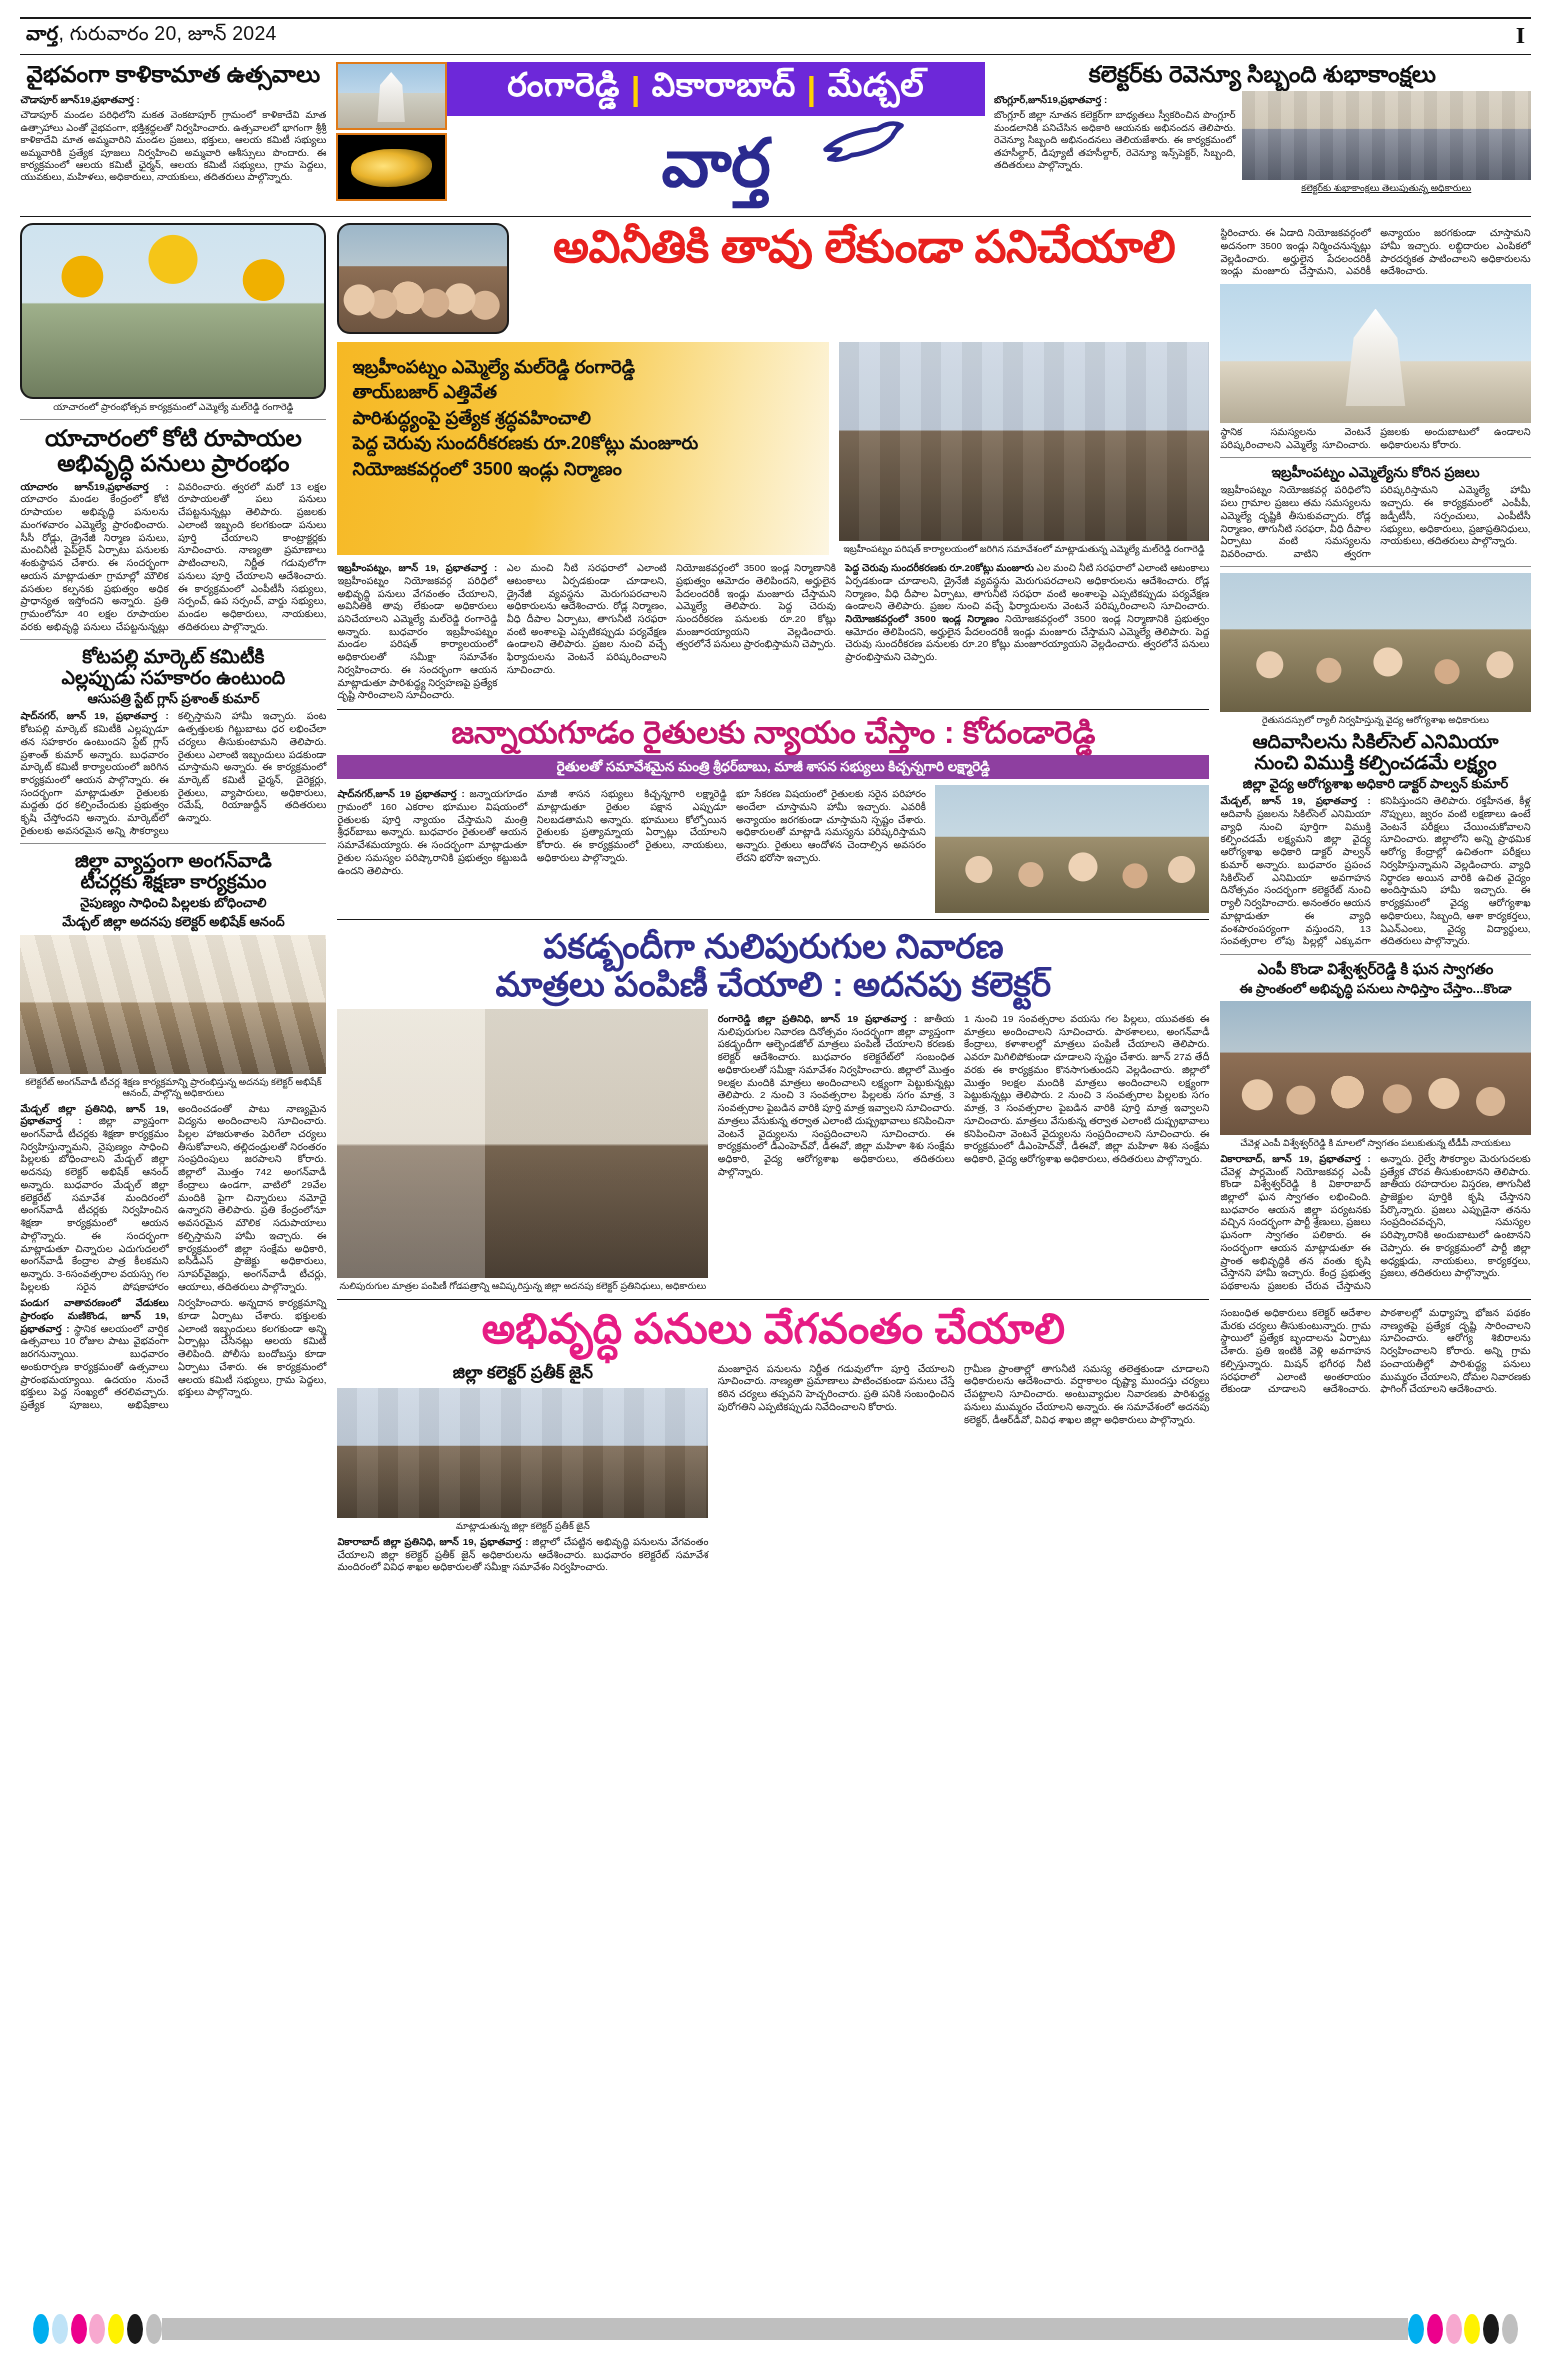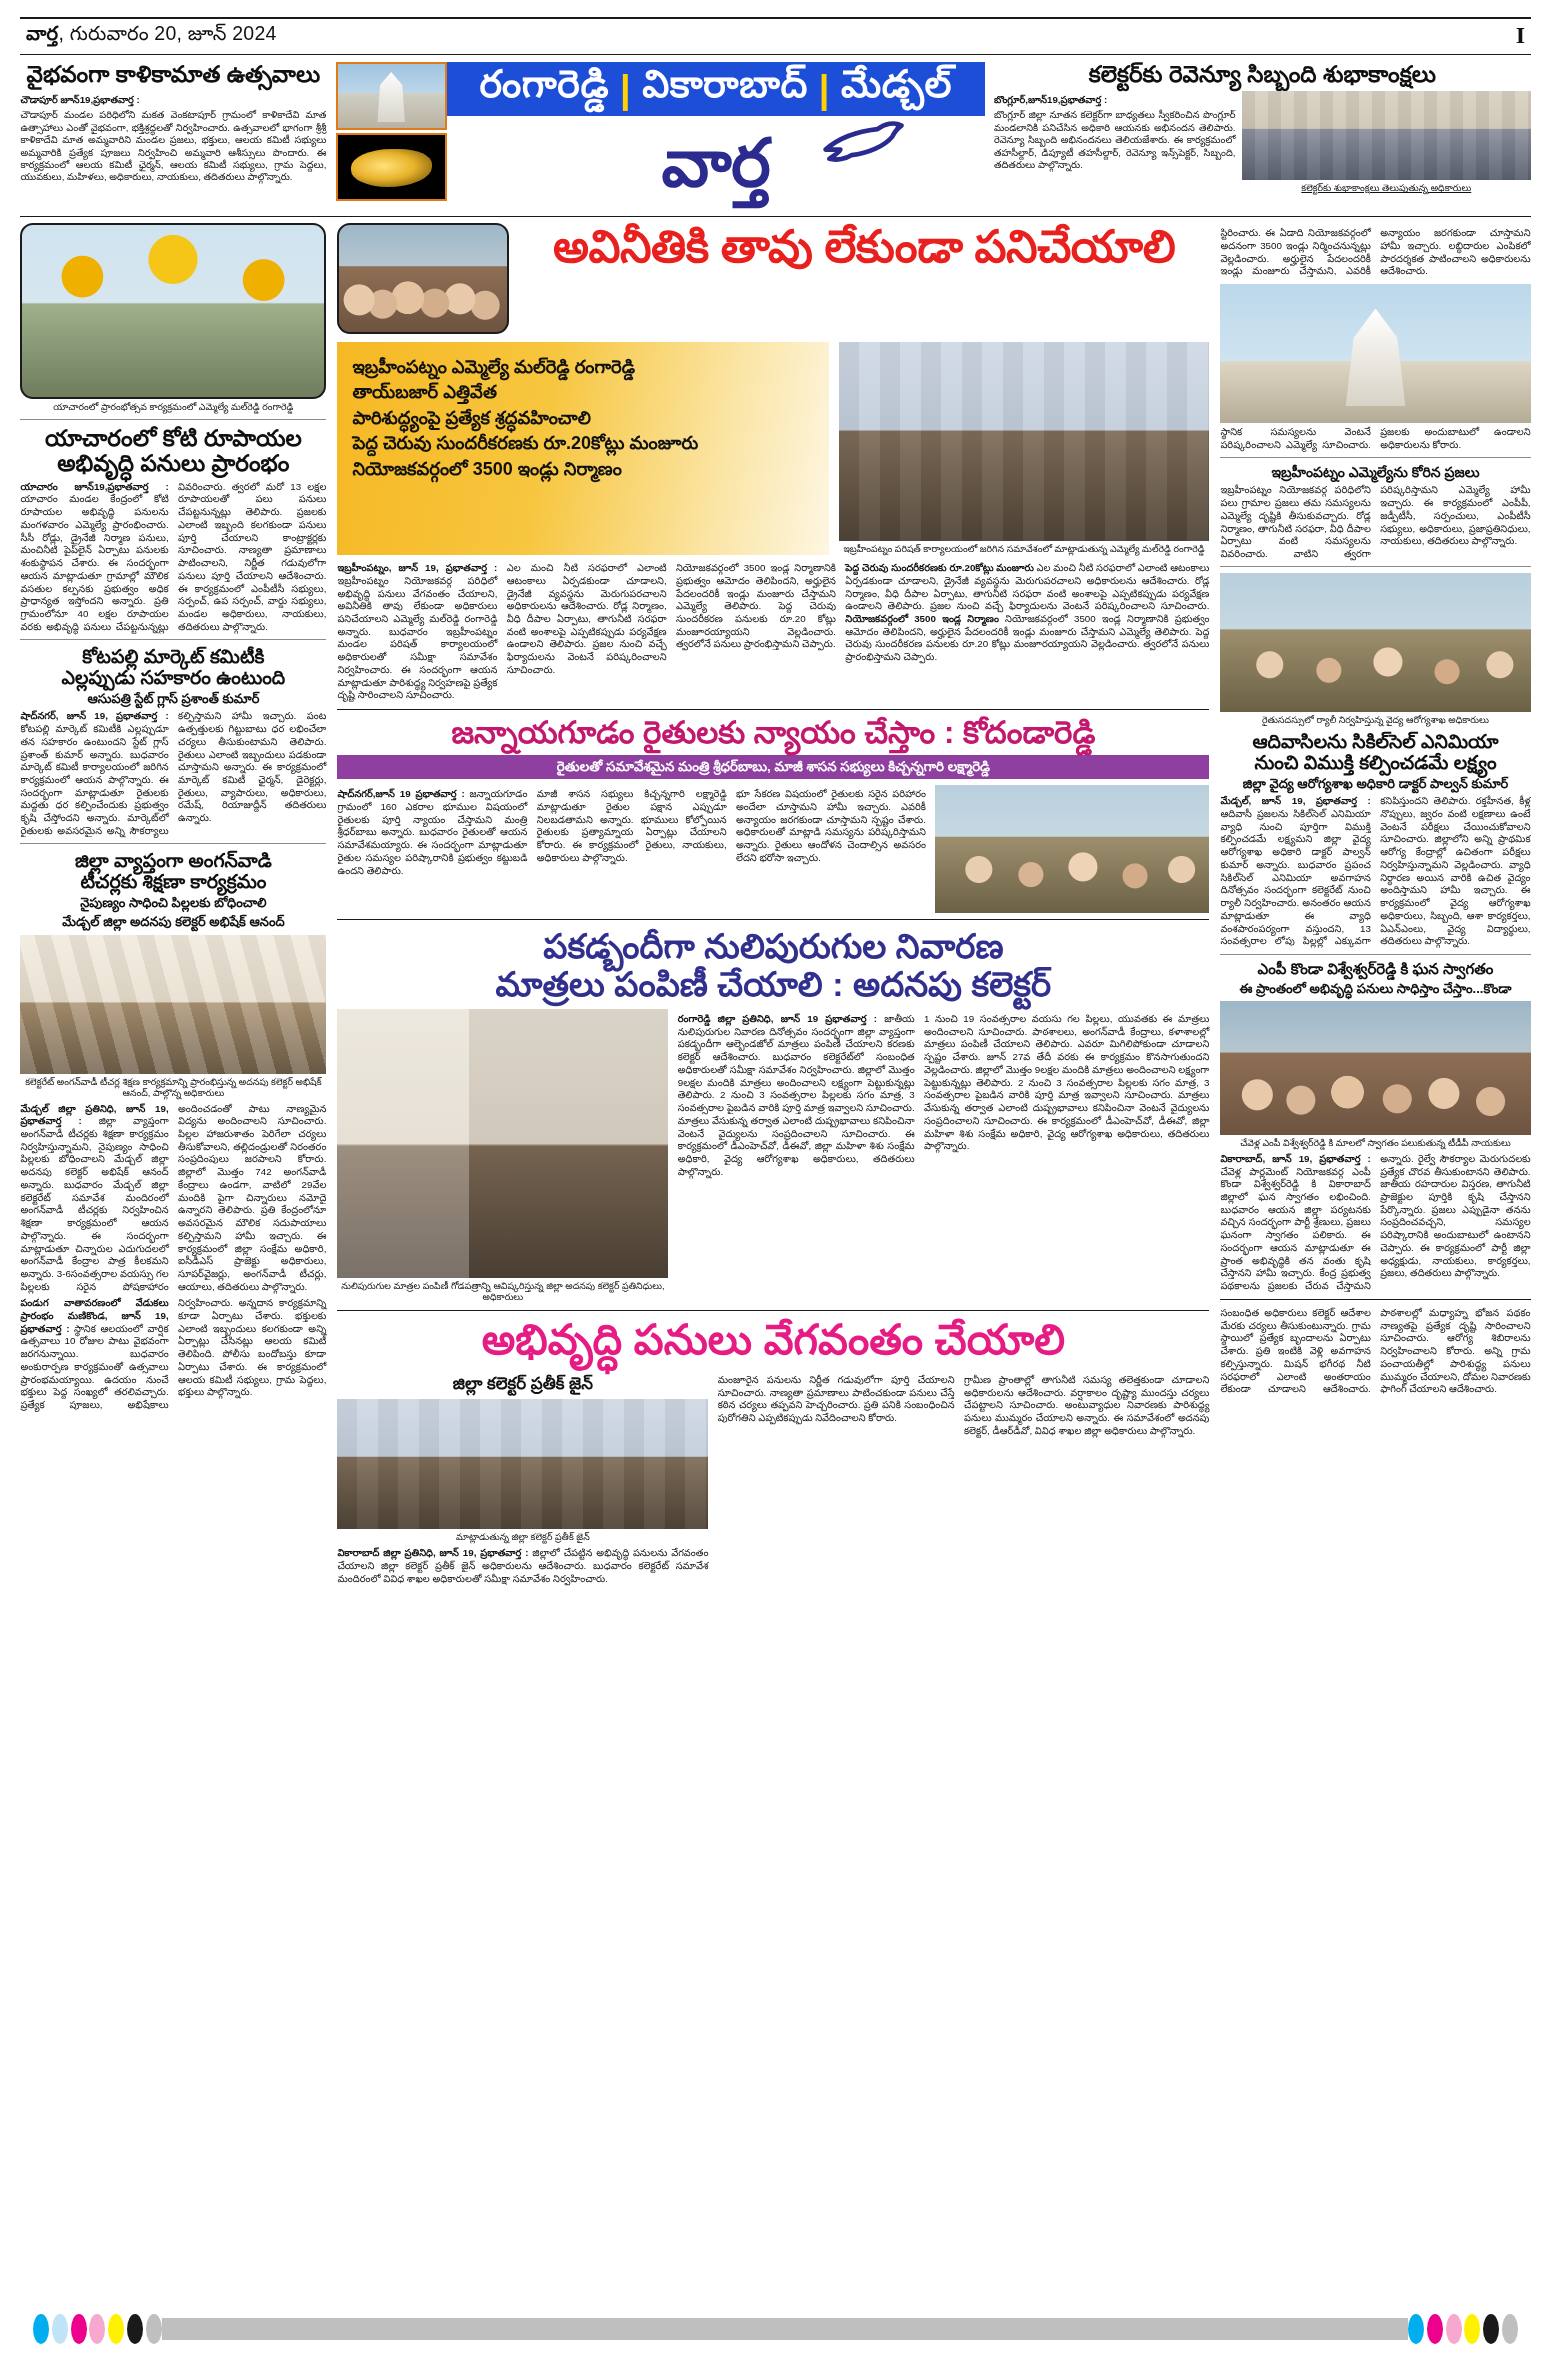--- a/index.html
+++ b/index.html
@@ -45,21 +45,21 @@
     clip-path:polygon(50% 0,76% 26%,82% 100%,18% 100%,24% 26%);
   }
   .pic-lamp { background:#000; }
   .pic-lamp:after{
     content:""; position:absolute; left:12%; top:22%; width:76%; height:58%;
     background:radial-gradient(ellipse at 40% 45%, #ffe27a 0%, #e8b22b 45%, #7a5c0c 85%, #000 100%);
     border-radius:50% 40% 55% 45%;
   }
   .logo-main { flex:1; display:flex; flex-direction:column; }
   .districts {
-    background:#1d4ed8; color:#fff; font-weight:bold; font-size:38px;
+    background:#6d28d9; color:#fff; font-weight:bold; font-size:33px;
     display:flex; align-items:center; justify-content:center; gap:11px;
     height:54px; letter-spacing:0.5px;
   }
   .districts .sep { color:#ffd200; font-weight:bold; }
   .brandrow { flex:1; position:relative; display:flex; align-items:center; justify-content:center; }
   .brandword {
     font-size:67px; font-weight:bold; color:#2a2a8f; line-height:.95;
     letter-spacing:-0.9px; position:relative; top:3.7px;
   }
   .dove { position:absolute; right:76px; top:1.9px; color:#2a2a8f; }
@@ -341,21 +341,21 @@
           <div class="photo ph-rally" style="height:128px;"></div>
         </div>
       </div>
 
       <div class="rule"></div>
 
       <div class="mega-blue">పకడ్బందీగా నులిపురుగుల నివారణ</div>
       <div class="mega-blue">మాత్రలు పంపిణీ చేయాలి : అదనపు కలెక్టర్</div>
 
       <div style="display:flex; gap:9.3px; margin-top:6.5px;">
-        <div style="width:331px;">
+        <div style="width:371px;">
           <div class="photo ph-office" style="height:269px;"></div>
           <div class="cap">నులిపురుగుల మాత్రల పంపిణీ గోడపత్రాన్ని ఆవిష్కరిస్తున్న జిల్లా అదనపు కలెక్టర్ ప్రతినిధులు, అధికారులు</div>
         </div>
         <div class="body-text" style="width:237px;">
           <b>రంగారెడ్డి జిల్లా ప్రతినిధి, జూన్ 19 ప్రభాతవార్త :</b>
           <span>జాతీయ నులిపురుగుల నివారణ దినోత్సవం సందర్భంగా జిల్లా వ్యాప్తంగా పకడ్బందీగా ఆల్బెండజోల్ మాత్రలు పంపిణీ చేయాలని కరణకు కలెక్టర్ ఆదేశించారు. బుధవారం కలెక్టరేట్‌లో సంబంధిత అధికారులతో సమీక్షా సమావేశం నిర్వహించారు.</span>
           <span>జిల్లాలో మొత్తం 9లక్షల మందికి మాత్రలు అందించాలని లక్ష్యంగా పెట్టుకున్నట్లు తెలిపారు. 2 నుంచి 3 సంవత్సరాల పిల్లలకు సగం మాత్ర, 3 సంవత్సరాల పైబడిన వారికి పూర్తి మాత్ర ఇవ్వాలని సూచించారు. మాత్రలు వేసుకున్న తర్వాత ఎలాంటి దుష్ప్రభావాలు కనిపించినా వెంటనే వైద్యులను సంప్రదించాలని సూచించారు. ఈ కార్యక్రమంలో డీఎంహెచ్‌వో, డీఈవో, జిల్లా మహిళా శిశు సంక్షేమ అధికారి, వైద్య ఆరోగ్యశాఖ అధికారులు, తదితరులు పాల్గొన్నారు.</span>
         </div>
         <div class="body-text" style="flex:1;">
           <span>1 నుంచి 19 సంవత్సరాల వయసు గల పిల్లలు, యువతకు ఈ మాత్రలు అందించాలని సూచించారు. పాఠశాలలు, అంగన్‌వాడీ కేంద్రాలు, కళాశాలల్లో మాత్రలు పంపిణీ చేయాలని తెలిపారు. ఎవరూ మిగిలిపోకుండా చూడాలని స్పష్టం చేశారు. జూన్ 27వ తేదీ వరకు ఈ కార్యక్రమం కొనసాగుతుందని వెల్లడించారు.</span>

